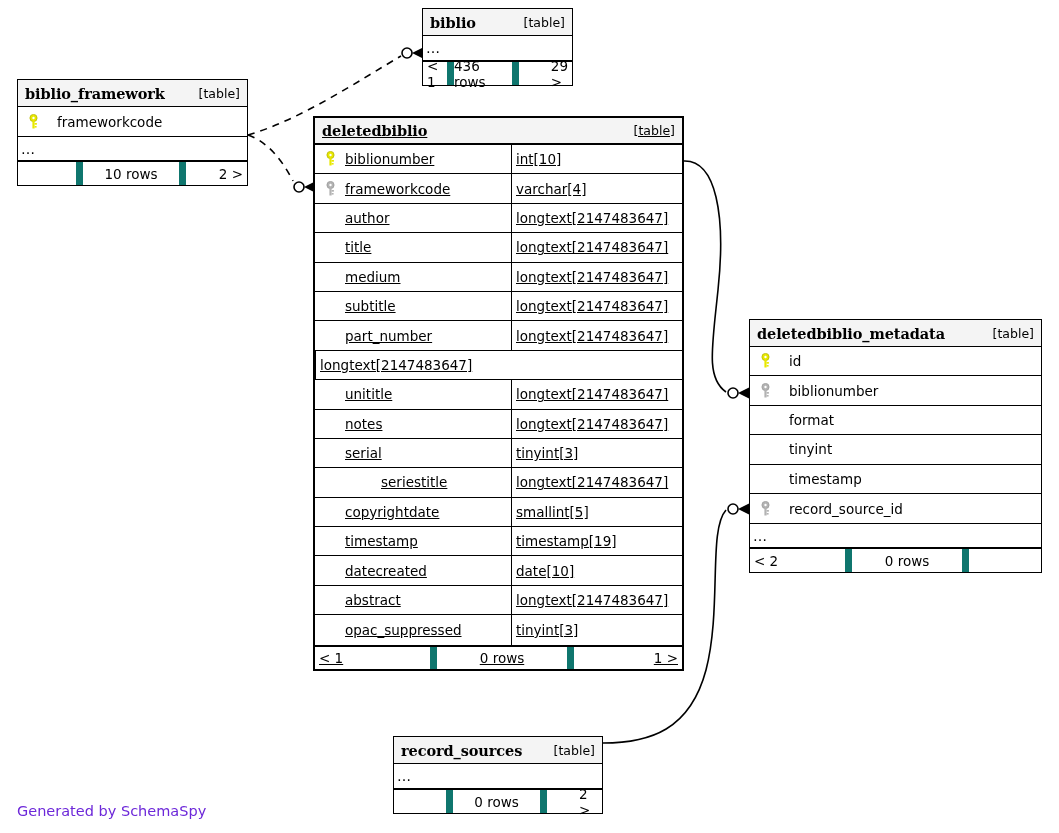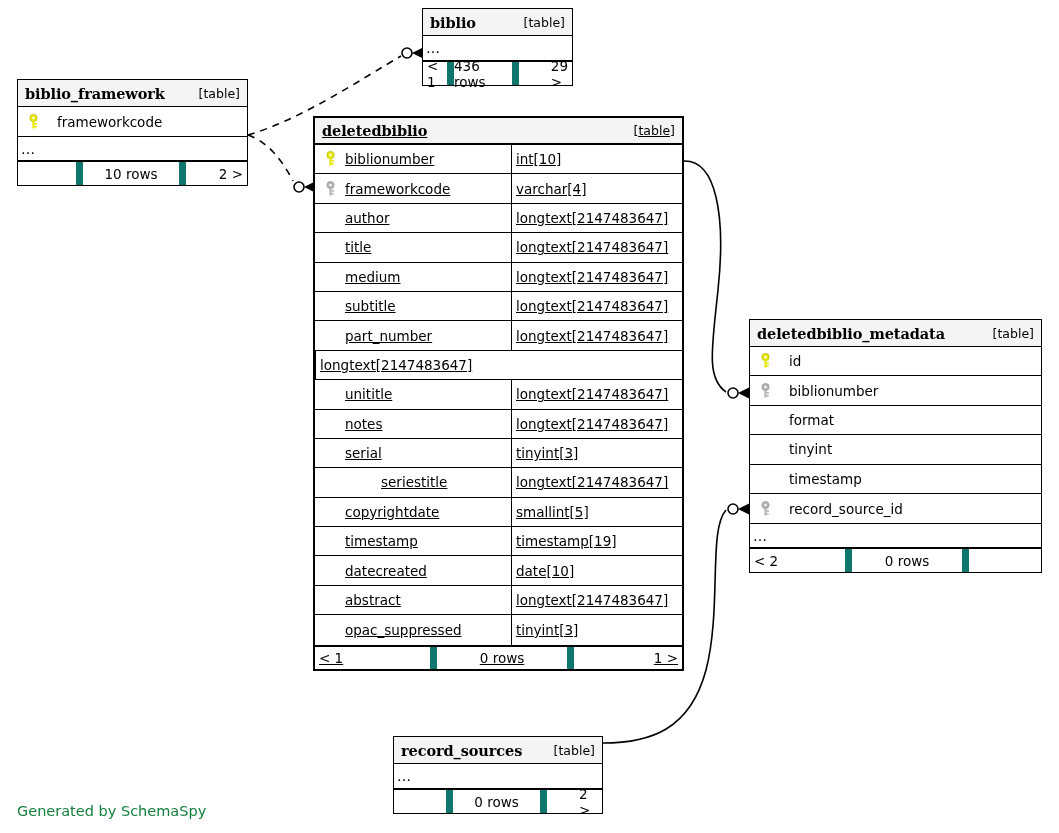--- a/index.html
+++ b/index.html
@@ -134,21 +134,21 @@
   .node-footer .sep { border-left: 7px solid #0f766e; }
 
   
   .keyicon { display: block; }
 
   .footer-note {
     position: absolute;
     left: 17px;
     top: 803px;
     font-size: 14.5px;
-    color: #15803d;
+    color: #6d28d9;
     z-index: 2;
     white-space: nowrap;
   }
 </style>
 </head>
 <body>
 
 <div id="canvas">
 
   <svg id="edges" viewBox="0 0 1059 833" width="1059" height="833">

